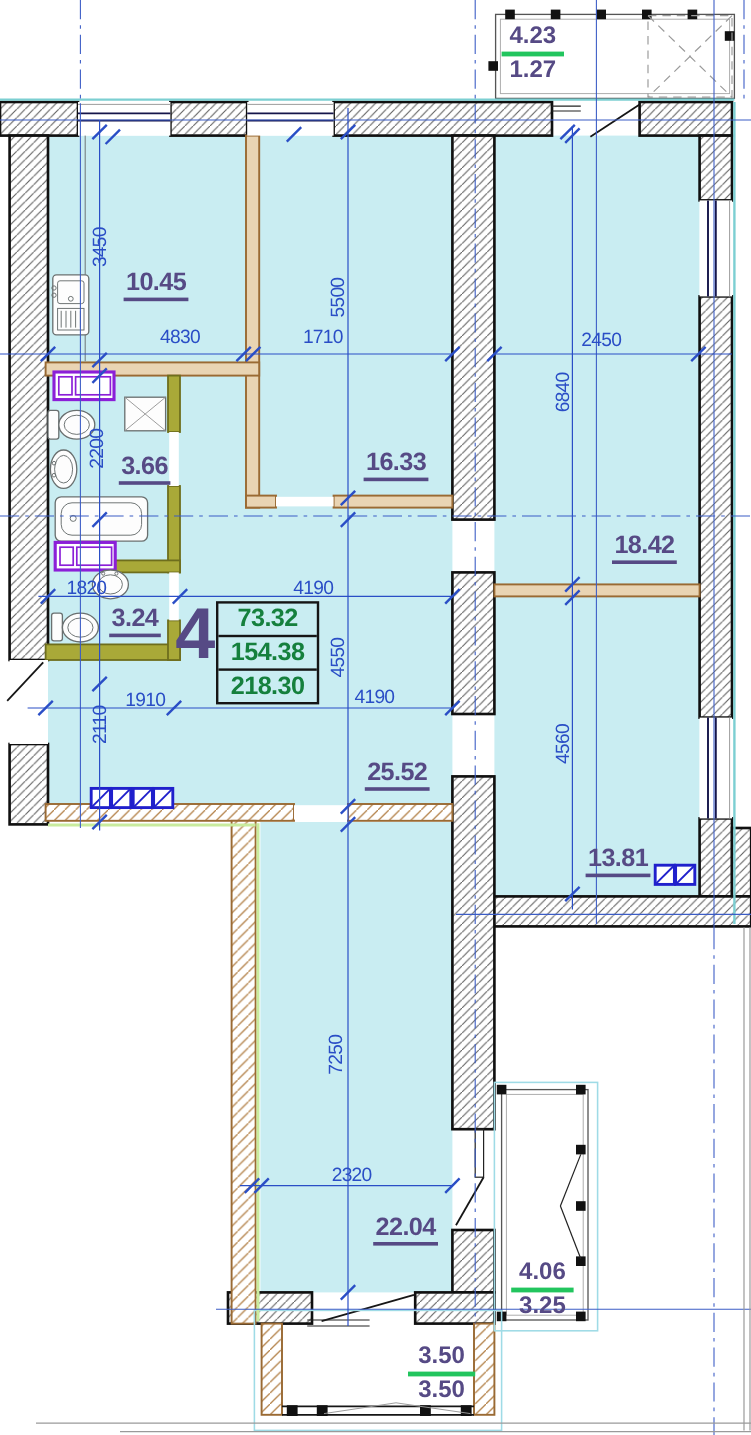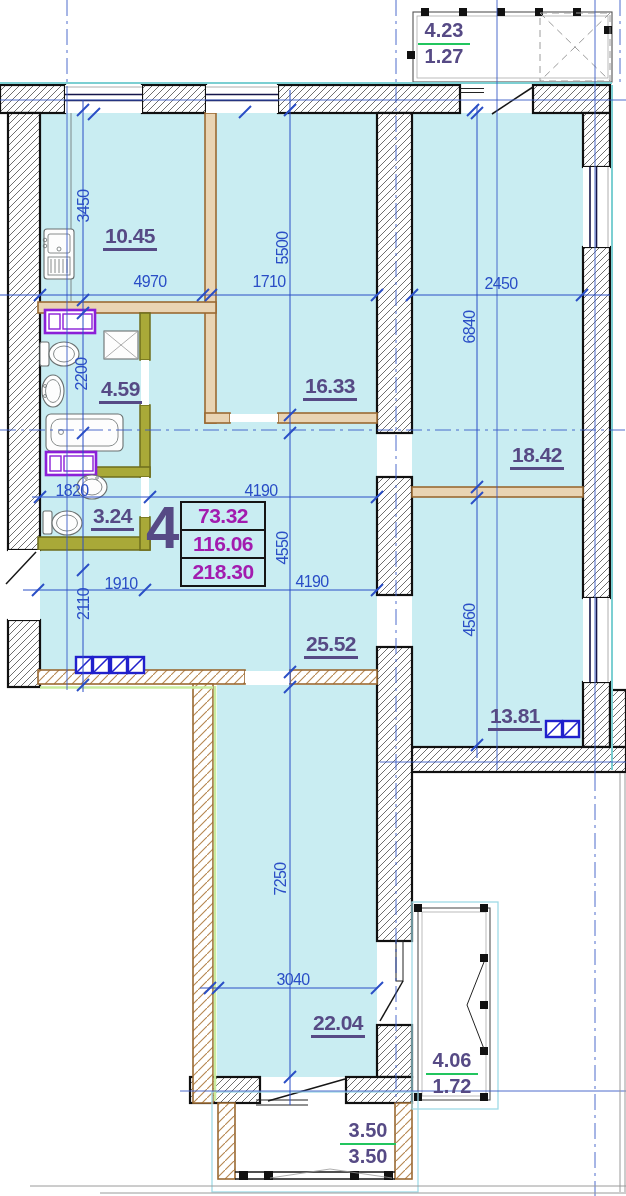--- a/index.html
+++ b/index.html
@@ -5,29 +5,29 @@
   html,body{margin:0;padding:0;background:#fff}
   #plan{position:relative;width:626px;height:1196px;background:#fff;
         font-family:"Liberation Sans",sans-serif;overflow:hidden}
   #plan svg{position:absolute;left:0;top:0}
 
   .rlabel{position:absolute;color:#564a85;font-size:21px;font-weight:bold;
           letter-spacing:-0.5px;white-space:nowrap}
   .rlabel .ul{border-bottom:3px solid #564a85;padding:0 2px 1px}
   .flabel{position:absolute;color:#564a85;font-size:20px;font-weight:bold;
           text-align:center;line-height:23px}
-  .flabel .fnum{border-bottom:2px solid #22c55e;padding:0 3px 1px}
+  .flabel .fnum{border-bottom:4px solid #22c55e;padding:0 3px 1px}
   .dim,.dimv{position:absolute;color:#2a4ec6;font-size:16px;font-weight:400;
           letter-spacing:-0.6px;white-space:nowrap}
   .dim{transform:translateX(-50%)}
   .dimv{transform:translate(-50%,-50%) rotate(-90deg)}
   .apt-num{position:absolute;left:146px;top:498px;color:#564a85;
           font-size:60px;font-weight:bold;line-height:1}
   .areas{position:absolute;left:180px;top:501px;width:82px;border:2px solid #151515}
-  .arow{height:26px;line-height:26px;text-align:center;color:#a21caf;font-size:21px;
+  .arow{height:26px;line-height:26px;text-align:center;color:#15803d;font-size:21px;
           font-weight:bold;border-bottom:2px solid #151515;letter-spacing:-0.5px}
   .arow:last-child{border-bottom:none}
 
   .ow{fill:url(#hG);stroke:#101010;stroke-width:2.2}
   .tp{fill:#e9d4b3;stroke:#9a6a33;stroke-width:1.6}
   .th{fill:url(#hT);stroke:#9a6a33;stroke-width:1.6}
   .op{fill:#a9a938;stroke:#6e6e1d;stroke-width:1.5}
   .wt{fill:#ffffff}
   .fx{stroke:#6a7070;stroke-width:1.1;fill:#fdfdfd}
   .fxl{stroke:#6a7070;stroke-width:0.8;fill:none}
@@ -343,55 +343,55 @@
       <line class="tk" x1="371" y1="994" x2="383" y2="982"></line>
       <line class="tk" x1="88" y1="120" x2="100" y2="108"></line>
       <line class="tk" x1="239" y1="118" x2="251" y2="106"></line>
       <line class="tk" x1="467" y1="116" x2="479" y2="104"></line>
     </g>
   </g>
 </svg>
 
 <div class="rlabel" style="left:103px;top:224px"><span class="ul">10.45</span></div>
 <div class="rlabel" style="left:303px;top:374px"><span class="ul">16.33</span></div>
-<div class="rlabel" style="left:99px;top:377px"><span class="ul">4.59</span></div>
+<div class="rlabel" style="left:99px;top:377px"><span class="ul">3.66</span></div>
 <div class="rlabel" style="left:91px;top:504px"><span class="ul">3.24</span></div>
 <div class="rlabel" style="left:304px;top:632px"><span class="ul">25.52</span></div>
 <div class="rlabel" style="left:510px;top:443px"><span class="ul">18.42</span></div>
 <div class="rlabel" style="left:488px;top:704px"><span class="ul">13.81</span></div>
 <div class="rlabel" style="left:311px;top:1011px"><span class="ul">22.04</span></div>
 
 <div class="flabel" style="left:418px;top:19px;width:52px">
   <div class="fnum">4.23</div>
   <div>1.27</div>
 </div>
 <div class="flabel" style="left:426px;top:1049px;width:52px">
   <div class="fnum">4.06</div>
-  <div>1.72</div>
+  <div>3.25</div>
 </div>
 <div class="flabel" style="left:340px;top:1119px;width:56px">
   <div class="fnum">3.50</div>
   <div>3.50</div>
 </div>
 
 <div class="apt-num">4</div>
 <div class="areas">
   <div class="arow">73.32</div>
-  <div class="arow">116.06</div>
+  <div class="arow">154.38</div>
   <div class="arow">218.30</div>
 </div>
 
-<div class="dim" style="left:150px;top:273px">4970</div>
+<div class="dim" style="left:150px;top:273px">4830</div>
 <div class="dim" style="left:269px;top:273px">1710</div>
 <div class="dim" style="left:501px;top:275px">2450</div>
 <div class="dim" style="left:72px;top:482px">1820</div>
 <div class="dim" style="left:261px;top:482px">4190</div>
 <div class="dim" style="left:121px;top:575px">1910</div>
 <div class="dim" style="left:312px;top:573px">4190</div>
-<div class="dim" style="left:293px;top:971px">3040</div>
+<div class="dim" style="left:293px;top:971px">2320</div>
 <div class="dimv" style="left:84px;top:206px">3450</div>
 <div class="dimv" style="left:283px;top:248px">5500</div>
 <div class="dimv" style="left:82px;top:374px">2200</div>
 <div class="dimv" style="left:283px;top:548px">4550</div>
 <div class="dimv" style="left:84px;top:604px">2110</div>
 <div class="dimv" style="left:470px;top:327px">6840</div>
 <div class="dimv" style="left:470px;top:620px">4560</div>
 <div class="dimv" style="left:281px;top:879px">7250</div>
 
 </div>

